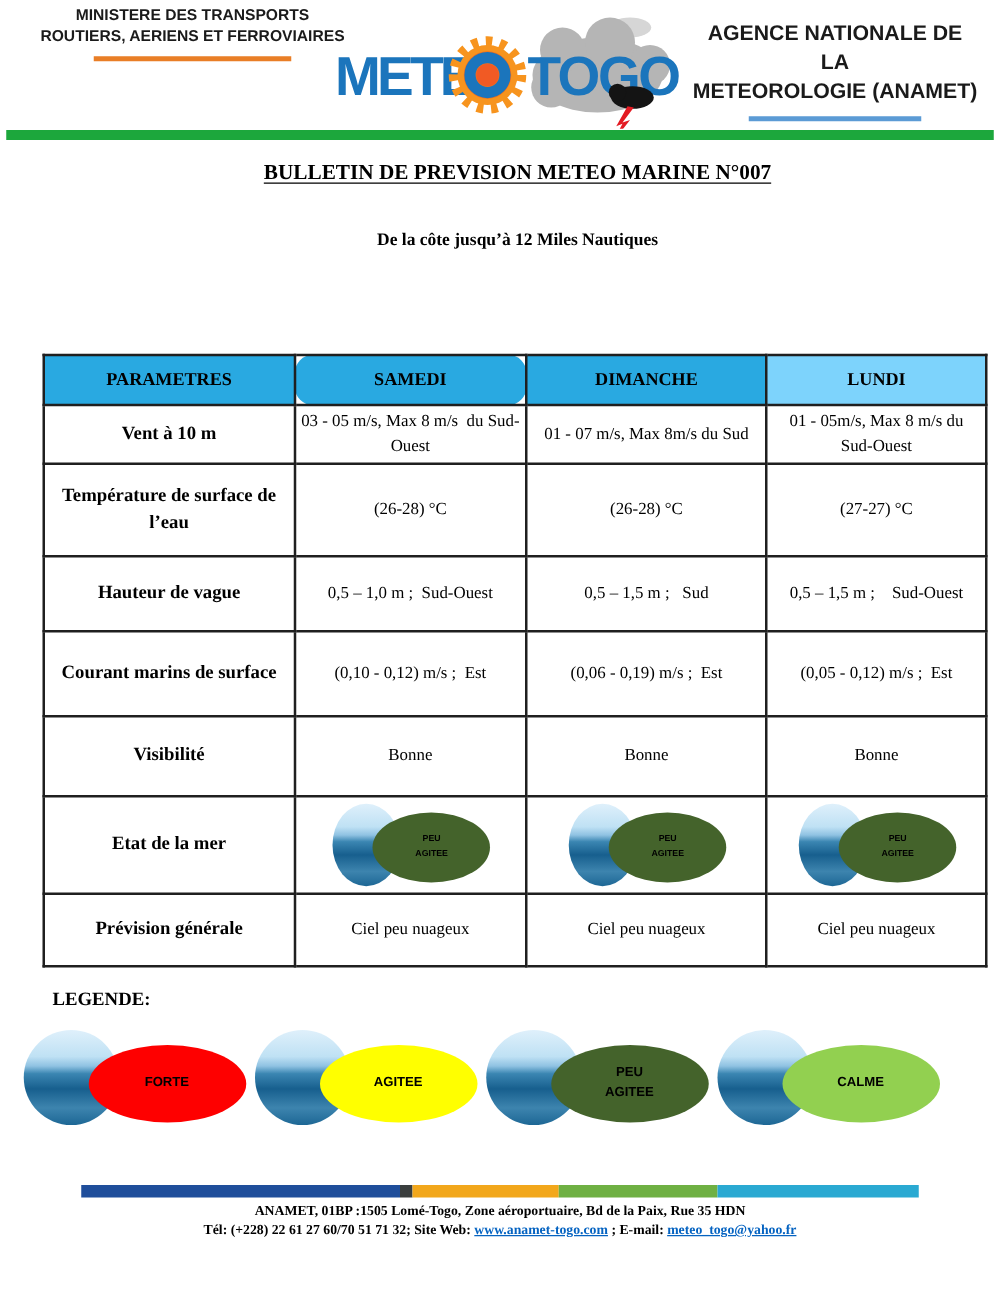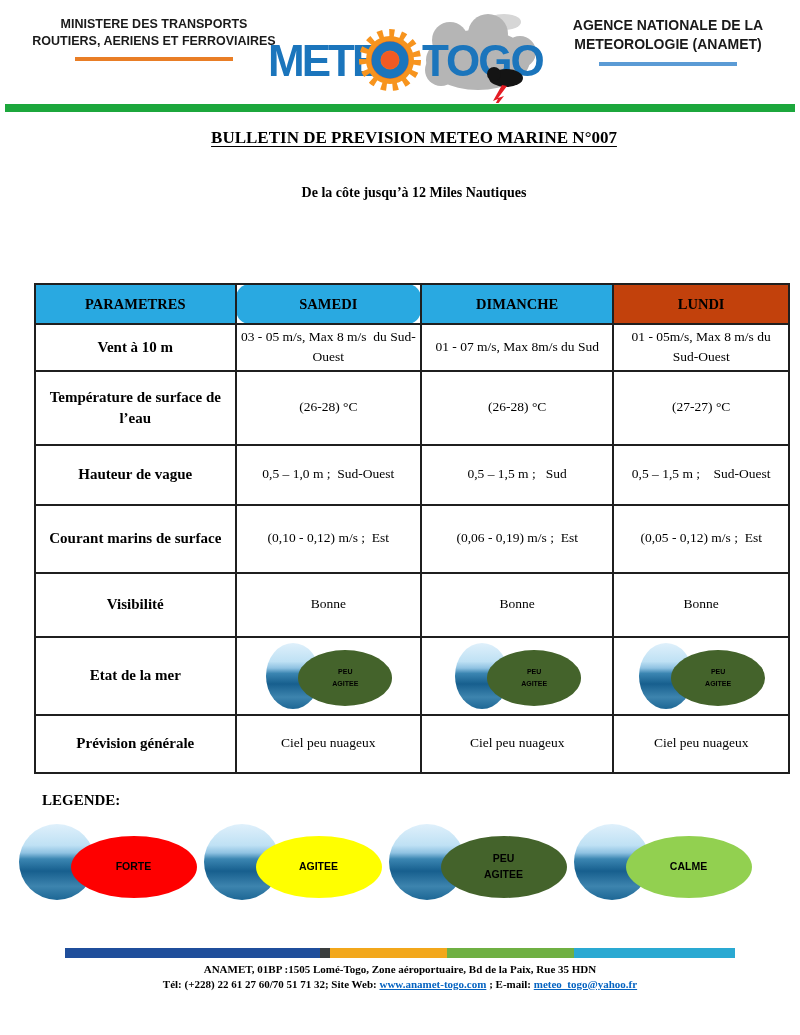--- a/index.html
+++ b/index.html
@@ -4,26 +4,26 @@
 <style>
   * { margin:0; padding:0; box-sizing:border-box; }
   html,body { background:#ffffff; }
   .page {
     position:relative; width:800px; height:1035px; margin:0 auto;
     background:#ffffff; font-family:"Liberation Serif", serif; color:#000;
     overflow:hidden;
   }
 
   
-  .ministry { position:absolute; left:28px; top:16px; width:252px; text-align:center;
+  .ministry { position:absolute; left:28px; top:4px; width:252px; text-align:center;
     font-family:"Liberation Sans", sans-serif; font-weight:bold; font-size:12.5px; line-height:1.35; color:#1a1a1a;}
   .ministry-bar { width:158px; height:4px; background:#E97E26; margin:7px auto 0 auto; }
 
   .agency { position:absolute; left:553px; top:16px; width:230px; text-align:center;
-    font-family:"Liberation Sans", sans-serif; font-weight:bold; font-size:14px; line-height:1.35; color:#1a1a1a;}
+    font-family:"Liberation Sans", sans-serif; font-weight:bold; font-size:17px; line-height:1.35; color:#1a1a1a;}
   .agency-bar { width:138px; height:4px; background:#5B9BD5; margin:8px auto 0 auto; }
 
   .logo { position:absolute; left:266px; top:8px; width:300px; height:95px; }
 
   .green-rule { position:absolute; left:5px; top:104px; width:790px; height:8px; background:#1CA73C; }
 
   
   .titles { position:absolute; left:0; top:128px; width:800px; text-align:center;padding-left:28px; }
   .title-main { font-size:17px; font-weight:bold; text-decoration:underline; text-underline-offset:3px; }
   .title-sub { margin-top:37px; font-size:14px; font-weight:bold; text-underline-offset:3px;text-align:center; }
@@ -131,21 +131,21 @@
       <col class="col-param">
         <col class="col-sat">
         <col class="col-sun">
         <col class="col-mon">
     </colgroup>
     <thead>
       <tr>
         <th style="background: rgb(41, 169, 225);">PARAMETRES</th>
         <th style="background: rgb(41, 169, 225); border-radius: 14px;">SAMEDI</th>
         <th style="background: rgb(41, 169, 225);">DIMANCHE</th>
-        <th style="background: #c2410c;">LUNDI</th>
+        <th style="background: #7dd3fc;">LUNDI</th>
       </tr>
     </thead>
     <tbody>
         <tr>
           <td class="param-cell">Vent à 10 m</td>
           <td class="value-cell">03 - 05 m/s, Max 8 m/s  du Sud-Ouest</td>
           <td class="value-cell">01 - 07 m/s, Max 8m/s du Sud</td>
           <td class="value-cell">01 - 05m/s, Max 8 m/s du Sud-Ouest</td>
         </tr>
         <tr>

